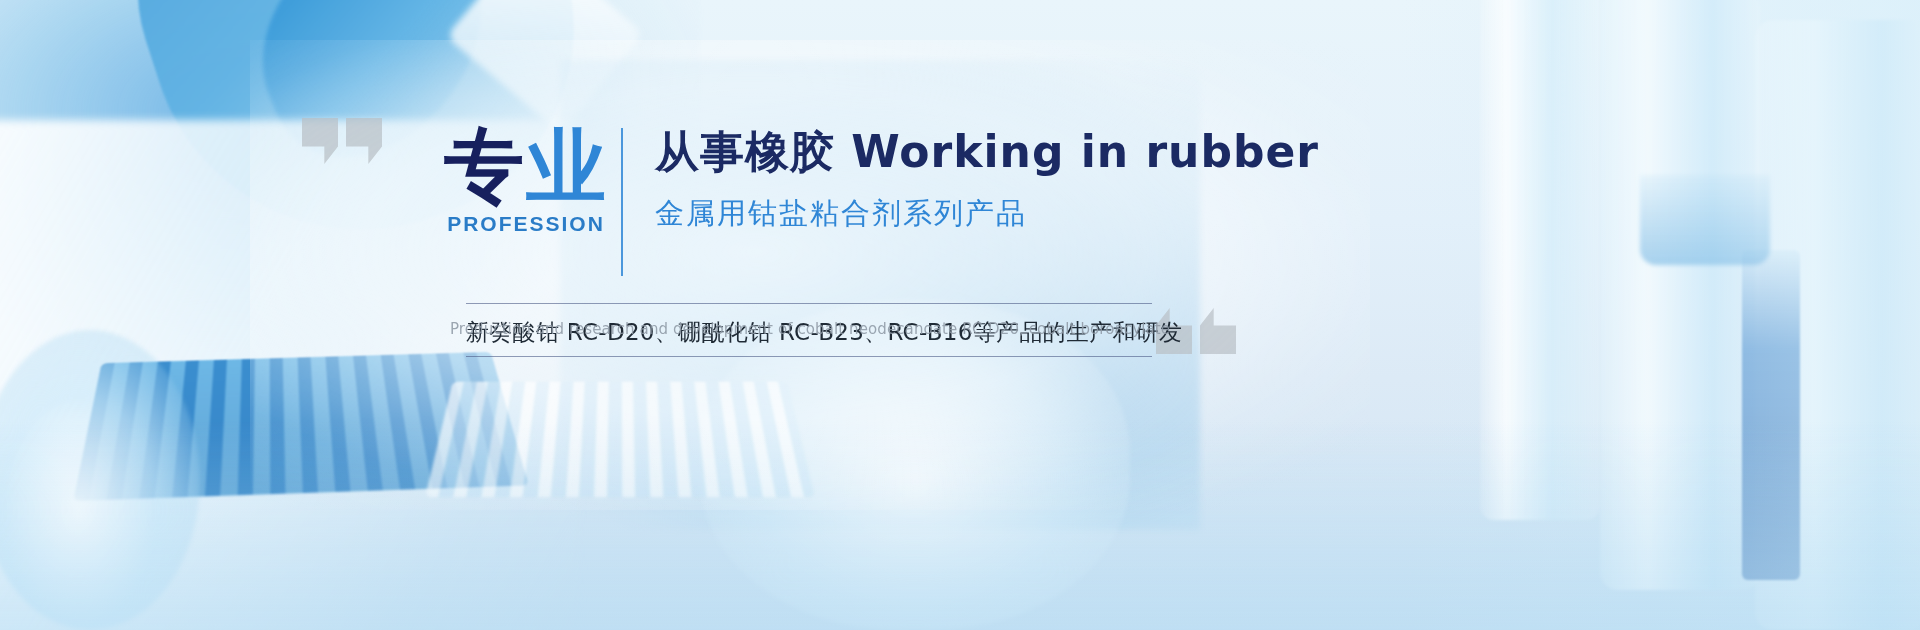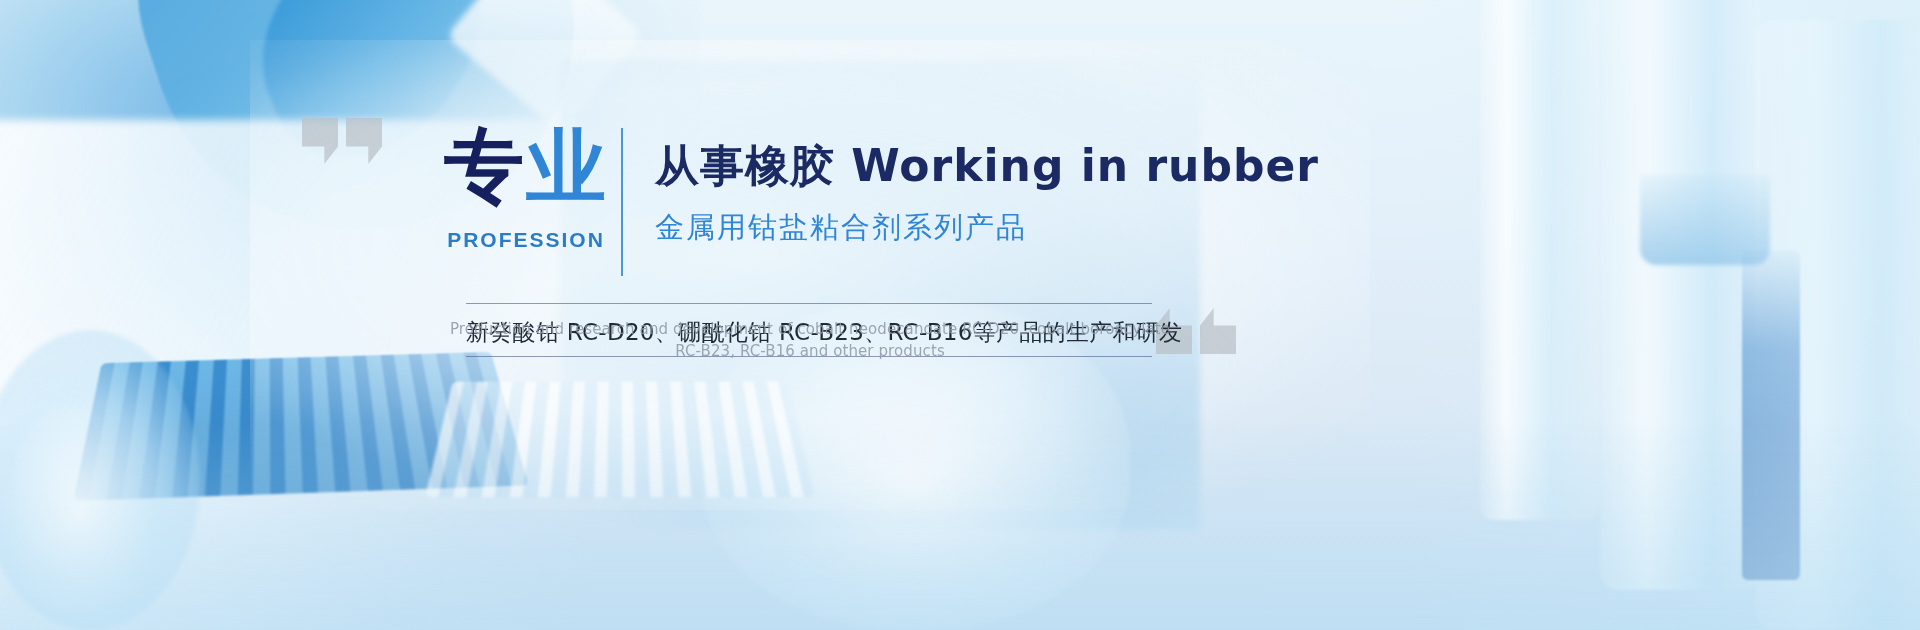--- a/index.html
+++ b/index.html
@@ -159,33 +159,33 @@
     width:168px; text-align:center;
   }
   .logo-cn{
     font-family:"DejaVu Sans","Liberation Sans",sans-serif;
     font-size:80px; font-weight:700; line-height:86px;
     letter-spacing:2px; white-space:nowrap;
   }
   .logo-cn .c1{ color:#17205e; }
   .logo-cn .c2{ color:#2f86d6; }
   .logo-en{
-    margin-top:18px;
+    margin-top:2px;
     font-size:21px; font-weight:700; letter-spacing:2.0px;
     color:#2a7cc7;
   }
 
   .v-divider{
     position:absolute; left:621px; top:128px;
     width:2px; height:148px;
     background:#2f86d6; opacity:.85;
   }
 
   .headline{
-    position:absolute; left:655px; top:136px;
+    position:absolute; left:655px; top:122px;
     width:620px;
   }
   .headline .line1{
     font-family:"DejaVu Sans","Liberation Sans",sans-serif;
     font-size:44px; font-weight:700; line-height:60px;
     color:#1b2a63; white-space:nowrap; letter-spacing:1px;
   }
   .headline .line2{
     font-family:"DejaVu Sans","Liberation Sans",sans-serif;
     font-size:29px; font-weight:500; line-height:62px;
@@ -266,17 +266,16 @@
       <div class="line1">从事橡胶 Working in rubber</div>
       <div class="line2">金属用钴盐粘合剂系列产品</div>
     </div>
 
     <div class="rule"></div>
     <div class="subline">新癸酸钴 RC-D20、硼酰化钴 RC-B23、RC-B16等产品的生产和研发</div>
     <div class="rule2"></div>
 
     <div class="en-desc">
       <span class="en-wrap">Production and research and development of cobalt neodecanoate RC-D20, cobalt boroacylate</span>
-      <span class="en-wrap">RC-B23, RC-B16 and other products</span>
     </div>
 
   </div>
 </div>
 
 </body></html>

